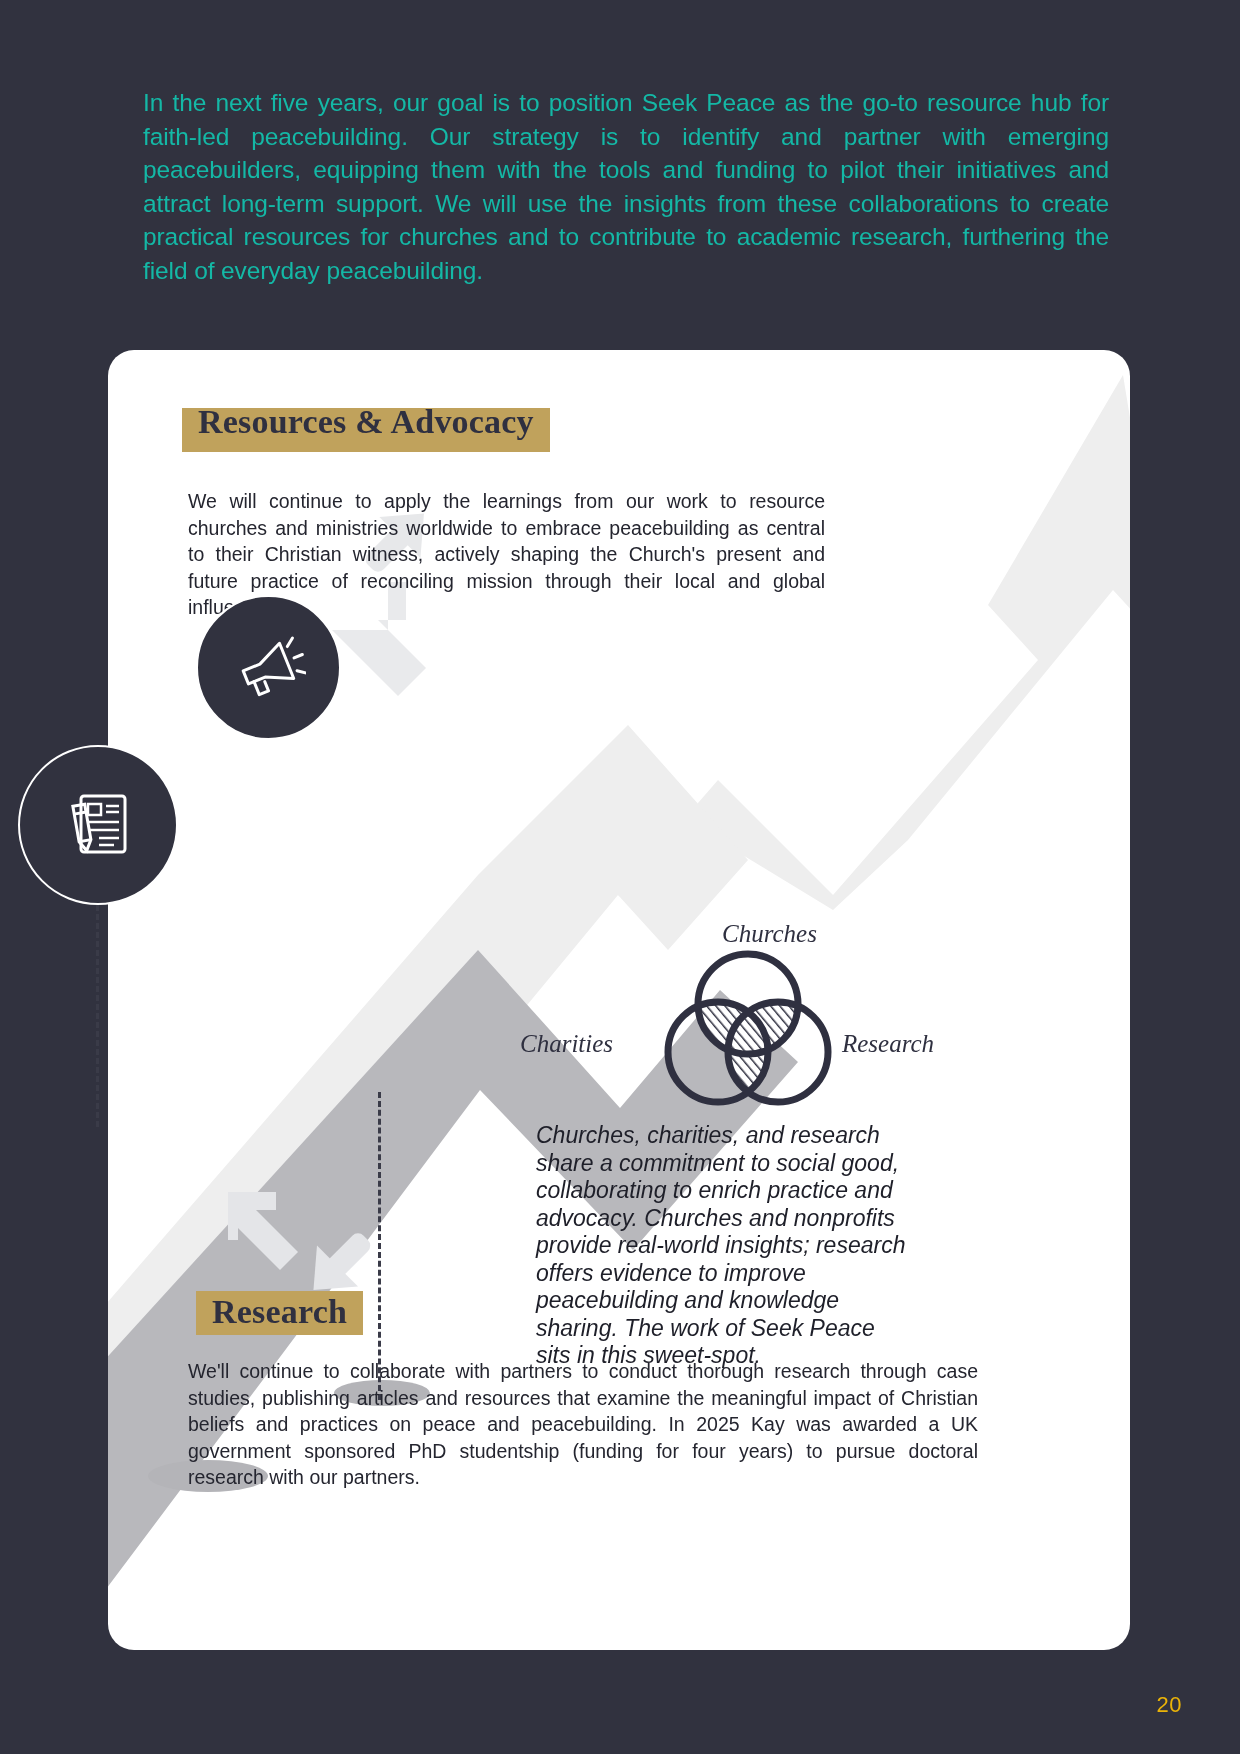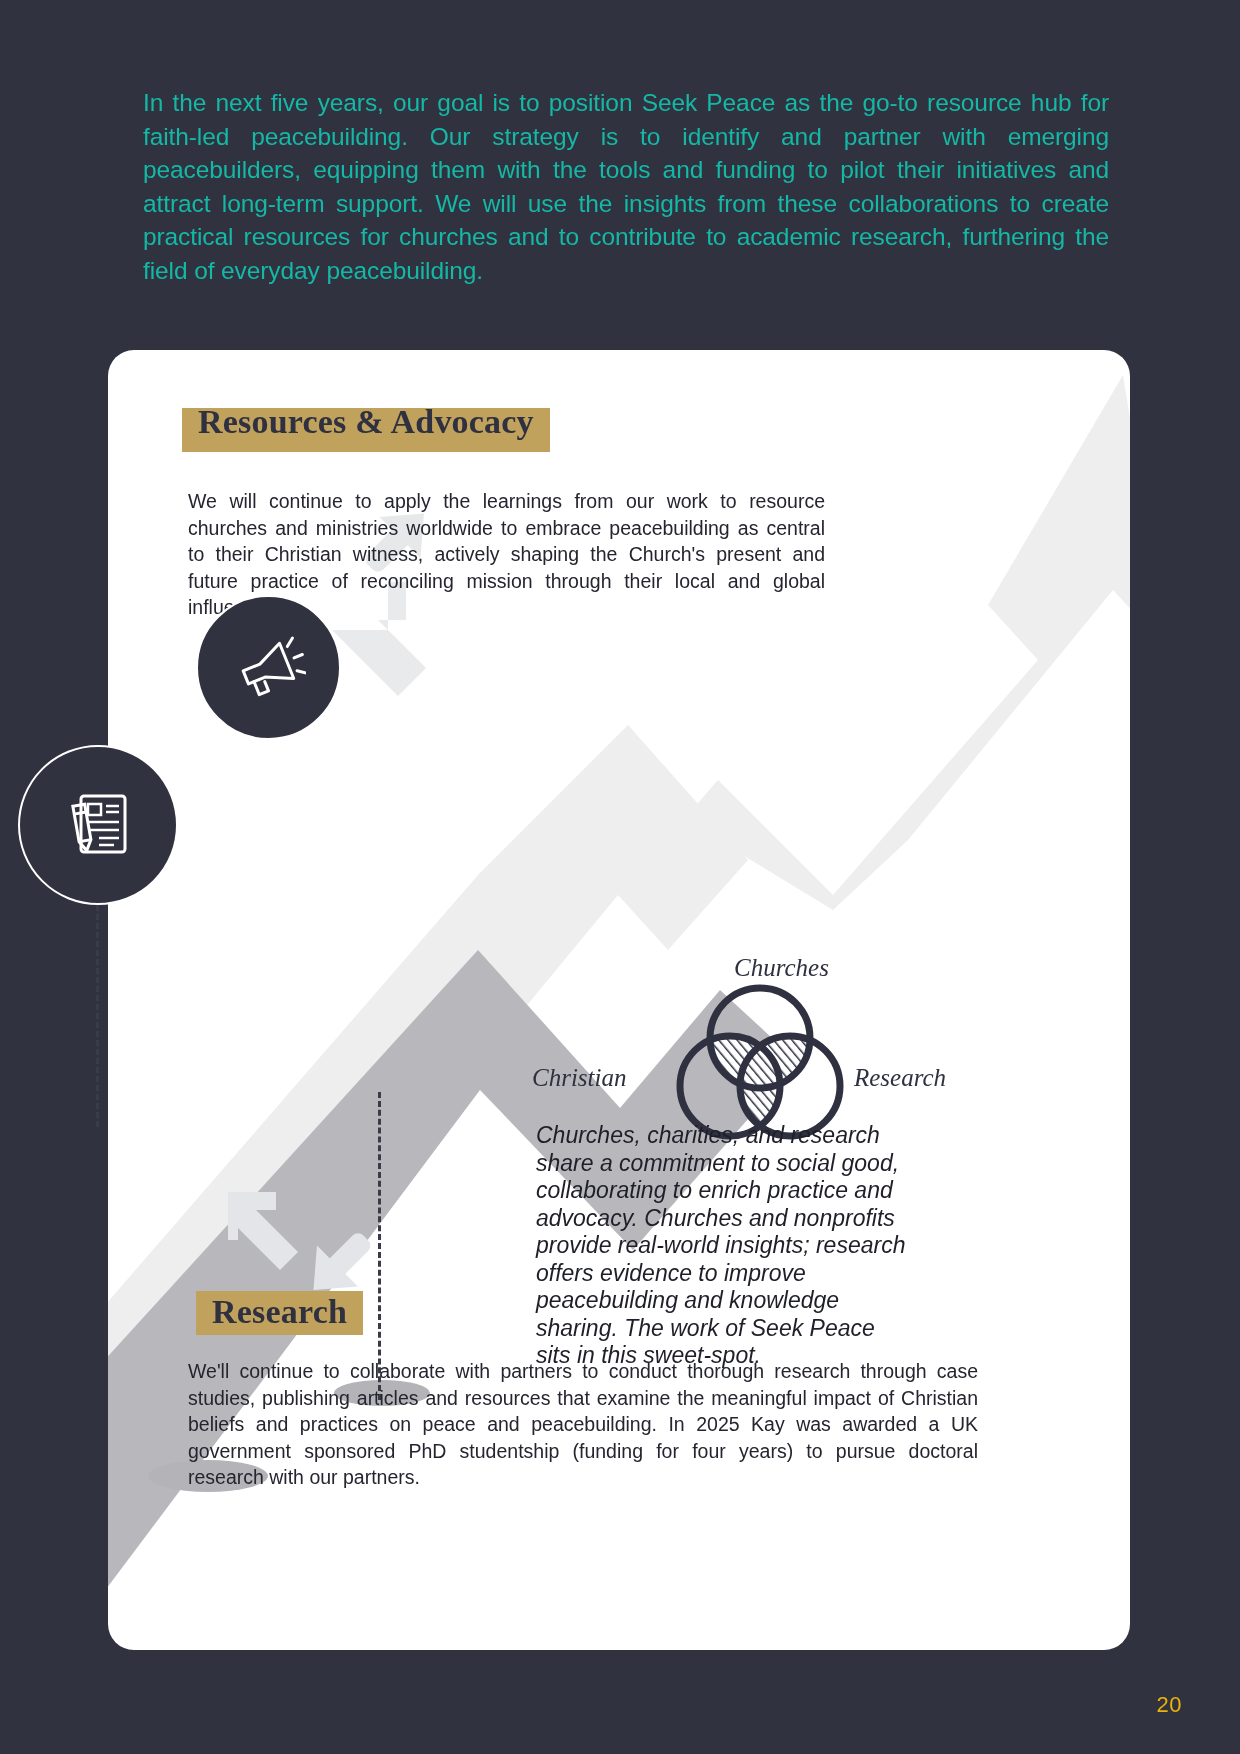--- a/index.html
+++ b/index.html
@@ -84,26 +84,25 @@
     text-align: justify;
     text-justify: inter-word;
     z-index: 6;
   }
   .para-resources { left: 80px; top: 138px; width: 637px; }
   .para-research  { left: 80px; top: 1008px; width: 790px; }
 
   
   .venn-wrap {
     position: absolute;
-    left: 424px;
+    left: 412px;
     top: 570px;
     width: 420px;
     height: 200px;
     z-index: 6;
-    margin-top: 34px;
   }
   .venn-label {
     position: absolute;
     font-family: "Liberation Serif", serif;
     font-style: italic;
     font-size: 25px;
     color: #2f3040;
     white-space: nowrap;
   }
   .lbl-churches  { left: 202px; top: 0px; }
@@ -206,21 +205,21 @@
         </g>
       </svg>
     </div>
 
     <div class="banner banner-resources">Resources &amp; Advocacy</div>
 
     <div class="card-para para-resources">We will continue to apply the learnings from our work to resource churches and ministries worldwide to embrace peacebuilding as central to their Christian witness, actively shaping the Church's present and future practice of reconciling mission through their local and global influence.</div>
 
     <div class="venn-wrap">
       <span class="venn-label lbl-churches">Churches</span>
-      <span class="venn-label lbl-charities">Christian</span>
+      <span class="venn-label lbl-charities">Charities</span>
       <span class="venn-label lbl-research">Research</span>
 
       <svg width="240" height="160" viewBox="0 0 240 160" style="position:absolute;left:108px;top:26px">
         <defs>
           <pattern id="hatch" width="7" height="7" patternTransform="rotate(-40)" patternUnits="userSpaceOnUse">
             <rect width="7" height="7" fill="#ffffff"></rect>
             <line x1="0" y1="0" x2="0" y2="7" stroke="#2f3040" stroke-width="3"></line>
           </pattern>
           <clipPath id="cTop">
               <circle cx="120" cy="58" r="50"></circle>

